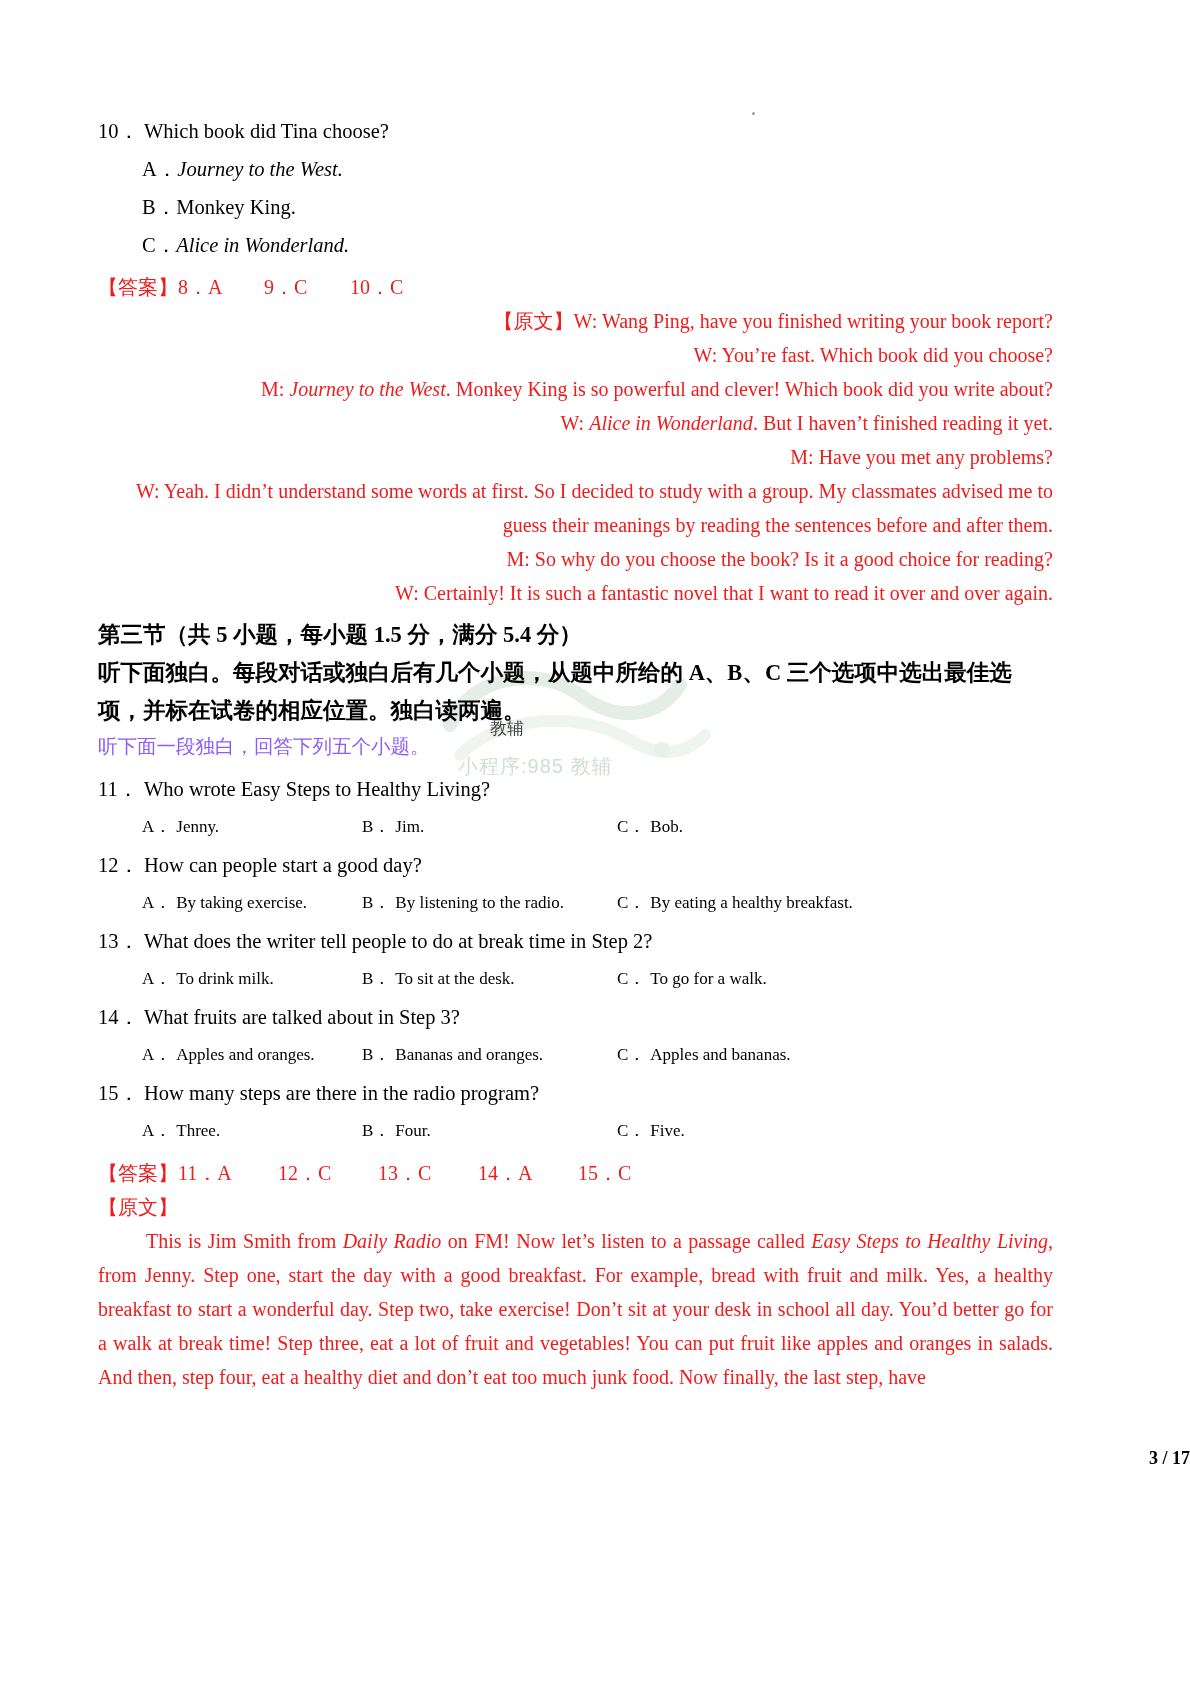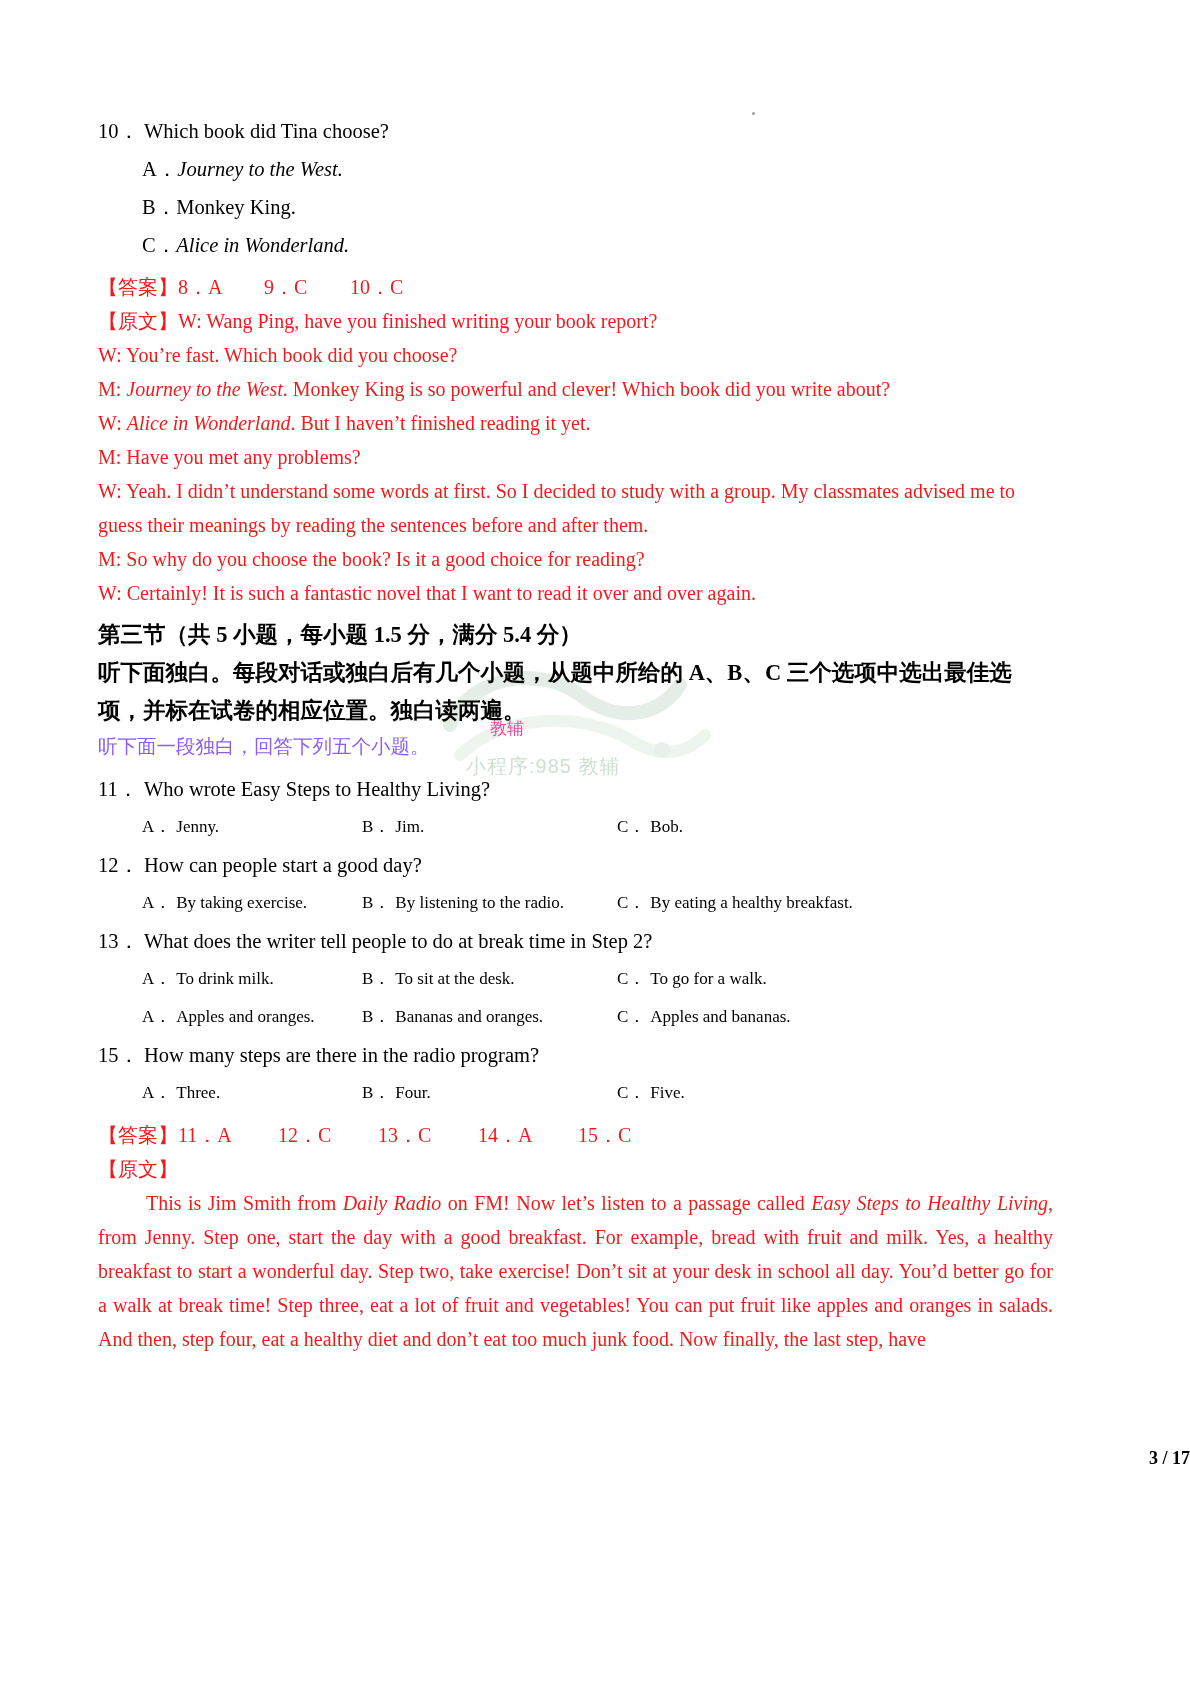--- a/index.html
+++ b/index.html
@@ -35,34 +35,34 @@
     position: absolute;
     left: 430px;
     top: 655px;
     width: 300px;
     height: 140px;
     pointer-events: none;
     z-index: 0;
   }
   .wm-text {
     position: absolute;
-    left: 36px;
+    left: 28px;
     top: 98px;
     font-size: 20px;
     letter-spacing: 1px;
     color: #cfe0d2;
     font-family: "Liberation Sans", sans-serif;
     white-space: nowrap;
   }
   .wm-sub {
     position: absolute;
     left: 60px;
     top: 62px;
     font-size: 17px;
-    color: #ec4899;
+    color: #404040;
     font-family: "Liberation Sans", sans-serif;
     white-space: nowrap;
   }
 
   
   .blk { position: relative; z-index: 2; }
 
   .q-line {
     font-size: 20.5px;
     line-height: 38px;
@@ -92,21 +92,21 @@
     padding-left: 44px;
     white-space: nowrap;
   }
 
   
   .red {
     color: #ee1c1c;
     font-size: 20px;
     line-height: 34px;
   }
-  .red-line { white-space: nowrap; }
+  .red-line { white-space: nowrap; text-align: right; }
   .ans-line .tag { letter-spacing: 0px; }
   .ans-item { display: inline-block; min-width: 86px; }
   .ans-item.wide { min-width: 100px; }
 
   .para {
     color: #ee1c1c;
     font-size: 20px;
     line-height: 34px;
     text-align: justify;
     text-justify: inter-word;
@@ -251,20 +251,23 @@
     <div class="blk">
       <div class="q-line">
         <span class="q-num">13．</span><span>What does the writer tell people to do at break time in Step 2?</span>
       </div>
       <div class="opt-row">
         <span class="opt" style="width:220px"><span class="lab">A．</span><span>To drink milk.</span></span><span class="opt" style="width:255px"><span class="lab">B．</span><span>To sit at the desk.</span></span><span class="opt"><span class="lab">C．</span><span>To go for a walk.</span></span>
       </div>
     </div>
 
     <div class="blk">
+      <div class="q-line">
+        <span class="q-num">14．</span><span>What fruits are talked about in Step 3?</span>
+      </div>
       <div class="opt-row">
         <span class="opt" style="width:220px"><span class="lab">A．</span><span>Apples and oranges.</span></span><span class="opt" style="width:255px"><span class="lab">B．</span><span>Bananas and oranges.</span></span><span class="opt"><span class="lab">C．</span><span>Apples and bananas.</span></span>
       </div>
     </div>
 
     <div class="blk">
       <div class="q-line">
         <span class="q-num">15．</span><span>How many steps are there in the radio program?</span>
       </div>
       <div class="opt-row">

